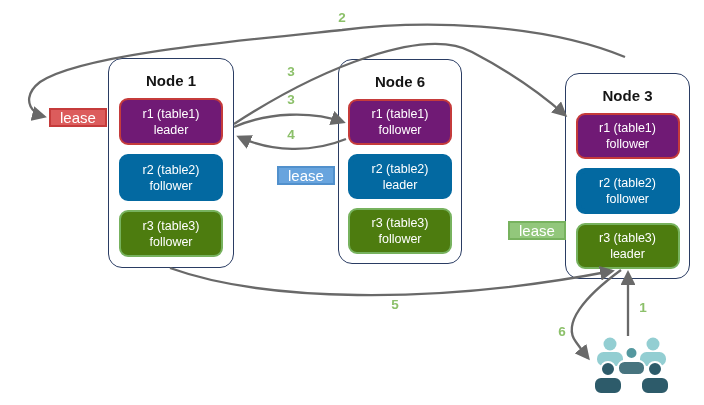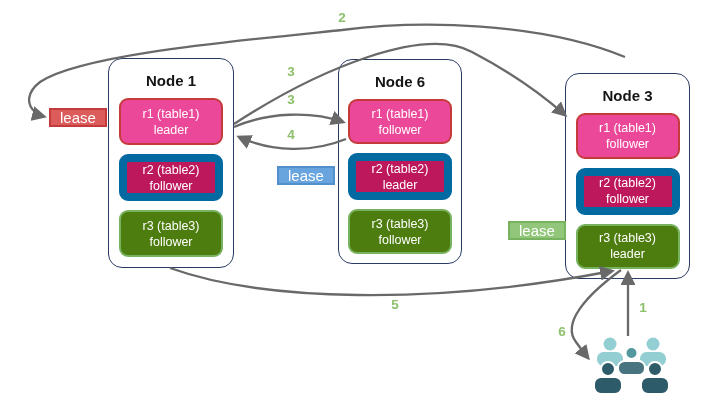--- a/index.html
+++ b/index.html
@@ -37,22 +37,22 @@
     display: flex;
     flex-direction: column;
     justify-content: center;
     align-items: center;
     color: #ffffff;
     font-size: 12.5px;
     line-height: 16px;
     box-sizing: border-box;
     text-align: center;
   }
-  .replica.red   { background: #ec4899; border: 2px solid #c53b3b; }
-  .replica.blue  { background: #be185d; border: 8px solid #0369a1; }
+  .replica.red   { background: #701a75; border: 2px solid #c53b3b; }
+  .replica.blue  { background: #0369a1; border: 5px solid #0369a1; }
   .replica.green { background: #4d7c0f; border: 2px solid #77b25e; }
   
   .lease {
     position: absolute;
     height: 19px;
     padding: 0 9px;
     border-radius: 0;
     display: flex;
     align-items: center;
     justify-content: center;

